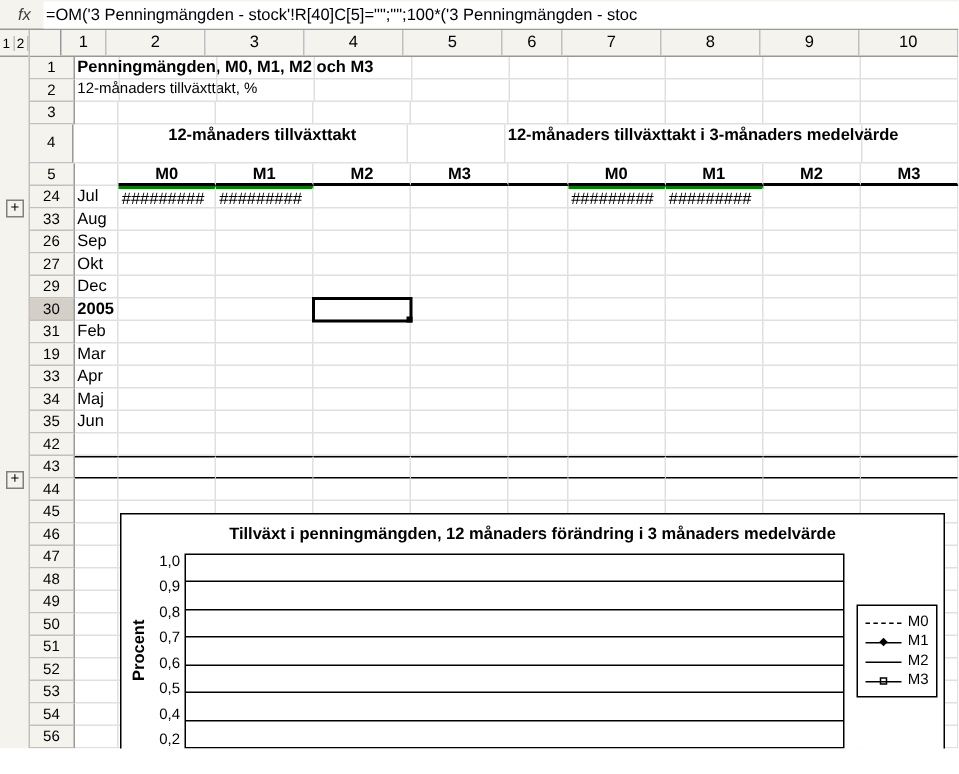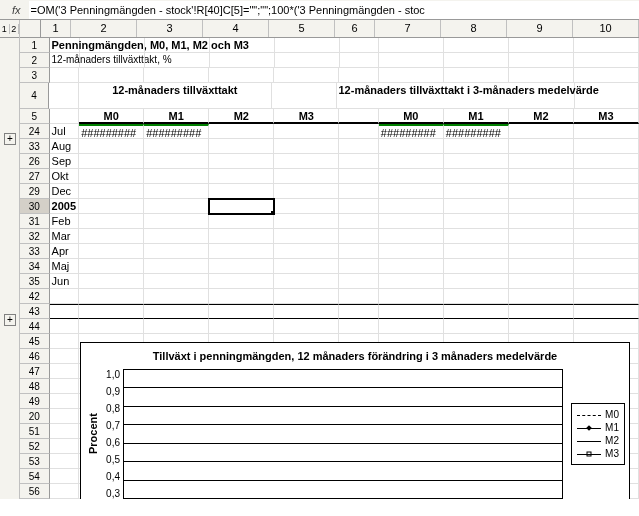--- a/index.html
+++ b/index.html
@@ -395,21 +395,21 @@
           <div class="cell" style="width: 66px;"></div>
           <div class="cell" style="width: 66px;"></div>
           <div class="cell" style="width: 66px;"></div>
           <div class="cell" style="width: 40px;"></div>
           <div class="cell" style="width: 66px;"></div>
           <div class="cell" style="width: 66px;"></div>
           <div class="cell" style="width: 66px;"></div>
           <div class="cell" style="width: 66px;"></div>
         </div>
         <div class="row">
-          <div class="row-h">32</div>
+          <div class="row-h">19</div>
           <div class="cell" style="width: 30px;">Mar</div>
           <div class="cell" style="width: 66px;"></div>
           <div class="cell" style="width: 66px;"></div>
           <div class="cell" style="width: 66px;"></div>
           <div class="cell" style="width: 66px;"></div>
           <div class="cell" style="width: 40px;"></div>
           <div class="cell" style="width: 66px;"></div>
           <div class="cell" style="width: 66px;"></div>
           <div class="cell" style="width: 66px;"></div>
           <div class="cell" style="width: 66px;"></div>
@@ -551,21 +551,21 @@
           <div class="cell" style="width: 66px;"></div>
           <div class="cell" style="width: 66px;"></div>
           <div class="cell" style="width: 66px;"></div>
           <div class="cell" style="width: 40px;"></div>
           <div class="cell" style="width: 66px;"></div>
           <div class="cell" style="width: 66px;"></div>
           <div class="cell" style="width: 66px;"></div>
           <div class="cell" style="width: 66px;"></div>
         </div>
         <div class="row">
-          <div class="row-h">20</div>
+          <div class="row-h">50</div>
           <div class="cell" style="width: 30px;"></div>
           <div class="cell" style="width: 66px;"></div>
           <div class="cell" style="width: 66px;"></div>
           <div class="cell" style="width: 66px;"></div>
           <div class="cell" style="width: 66px;"></div>
           <div class="cell" style="width: 40px;"></div>
           <div class="cell" style="width: 66px;"></div>
           <div class="cell" style="width: 66px;"></div>
           <div class="cell" style="width: 66px;"></div>
           <div class="cell" style="width: 66px;"></div>
@@ -643,21 +643,21 @@
     <div class="chart-body">
       <div class="ylabel">Procent</div>
       <div class="yticks" id="yticks">
           <div>1,0</div>
           <div>0,9</div>
           <div>0,8</div>
           <div>0,7</div>
           <div>0,6</div>
           <div>0,5</div>
           <div>0,4</div>
-          <div>0,3</div>
+          <div>0,2</div>
         </div>
       <div class="plot" id="plot">
           <div class="gridline"></div>
           <div class="gridline"></div>
           <div class="gridline"></div>
           <div class="gridline"></div>
           <div class="gridline"></div>
           <div class="gridline"></div>
           <div class="gridline"></div>
         </div>

